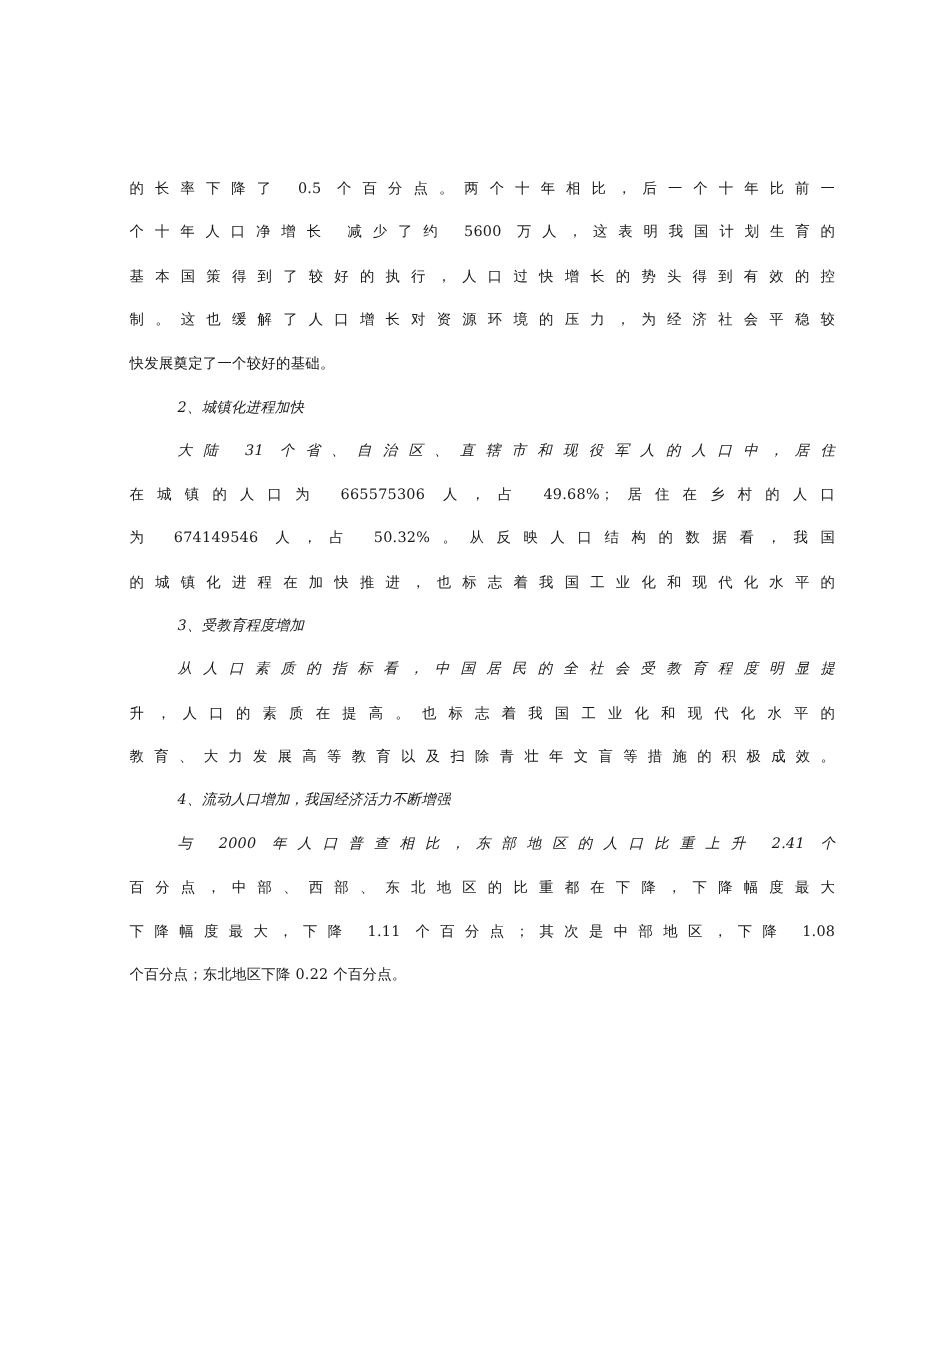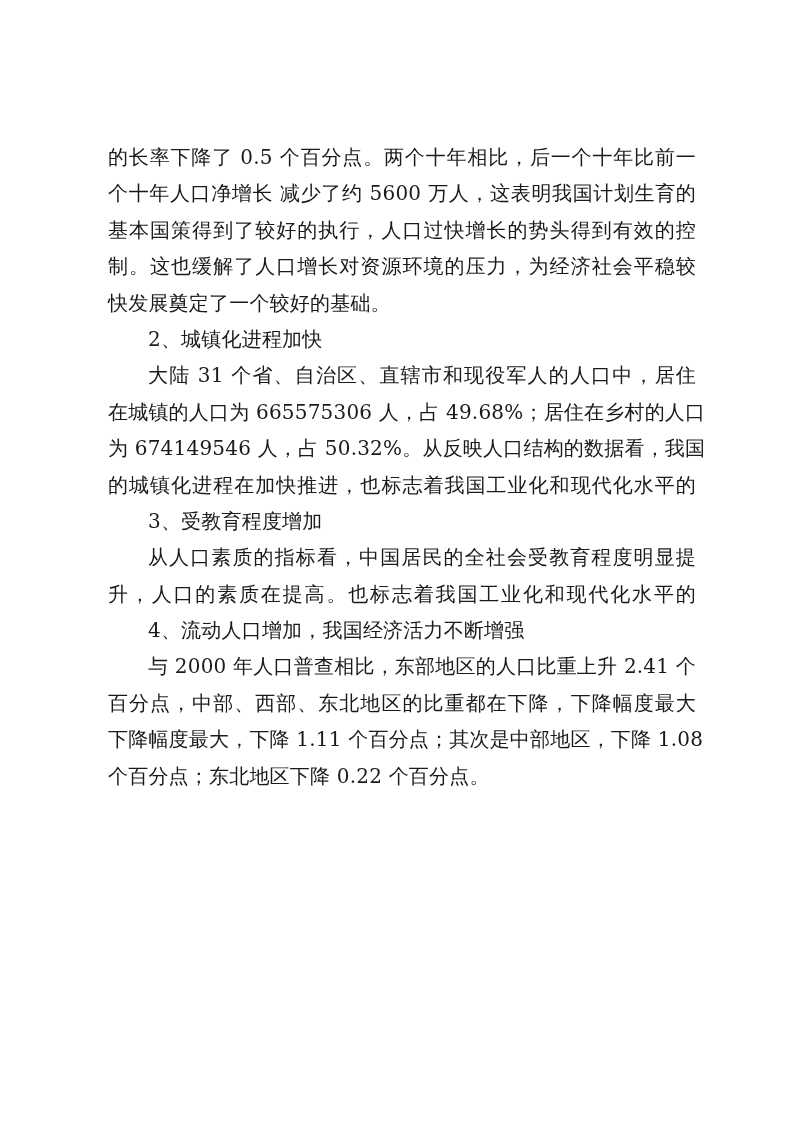--- a/index.html
+++ b/index.html
@@ -17,31 +17,32 @@
     }
     .page {
       position: absolute;
       left: 108px;
       top: 139px;
       width: 588px;
     }
     .line {
       height: 36.4px;
       line-height: 36.4px;
-      font-size: 20px;
+      font-size: 12px;
       white-space: nowrap;
       text-align: justify;
       text-align-last: justify;
       letter-spacing: 0.2px;
     }
     .line.last {
       text-align-last: left;
     }
     .line.indent {
       padding-left: 40px;
+      font-style: italic;
     }
     .heading {
       text-align-last: left;
     }
   </style>
 </head>
 <body>
 
 <div class="page">
 
@@ -60,20 +61,21 @@
     <div class="line">在城镇的人口为 665575306 人，占 49.68%；居住在乡村的人口</div>
     <div class="line">为 674149546 人，占 50.32%。从反映人口结构的数据看，我国</div>
     <div class="line">的城镇化进程在加快推进，也标志着我国工业化和现代化水平的</div>
   </div>
 
   <div class="line indent heading">3、受教育程度增加</div>
 
   <div>
     <div class="line indent">从人口素质的指标看，中国居民的全社会受教育程度明显提</div>
     <div class="line">升，人口的素质在提高。也标志着我国工业化和现代化水平的</div>
+    <div class="line">教育、大力发展高等教育以及扫除青壮年文盲等措施的积极成效。</div>
   </div>
 
   <div class="line indent heading">4、流动人口增加，我国经济活力不断增强</div>
 
   <div>
     <div class="line indent">与 2000 年人口普查相比，东部地区的人口比重上升 2.41 个</div>
     <div class="line">百分点，中部、西部、东北地区的比重都在下降，下降幅度最大</div>
     <div class="line">下降幅度最大，下降 1.11 个百分点；其次是中部地区，下降 1.08</div>
     <div class="line last">个百分点；东北地区下降 0.22 个百分点。</div>
   </div>

